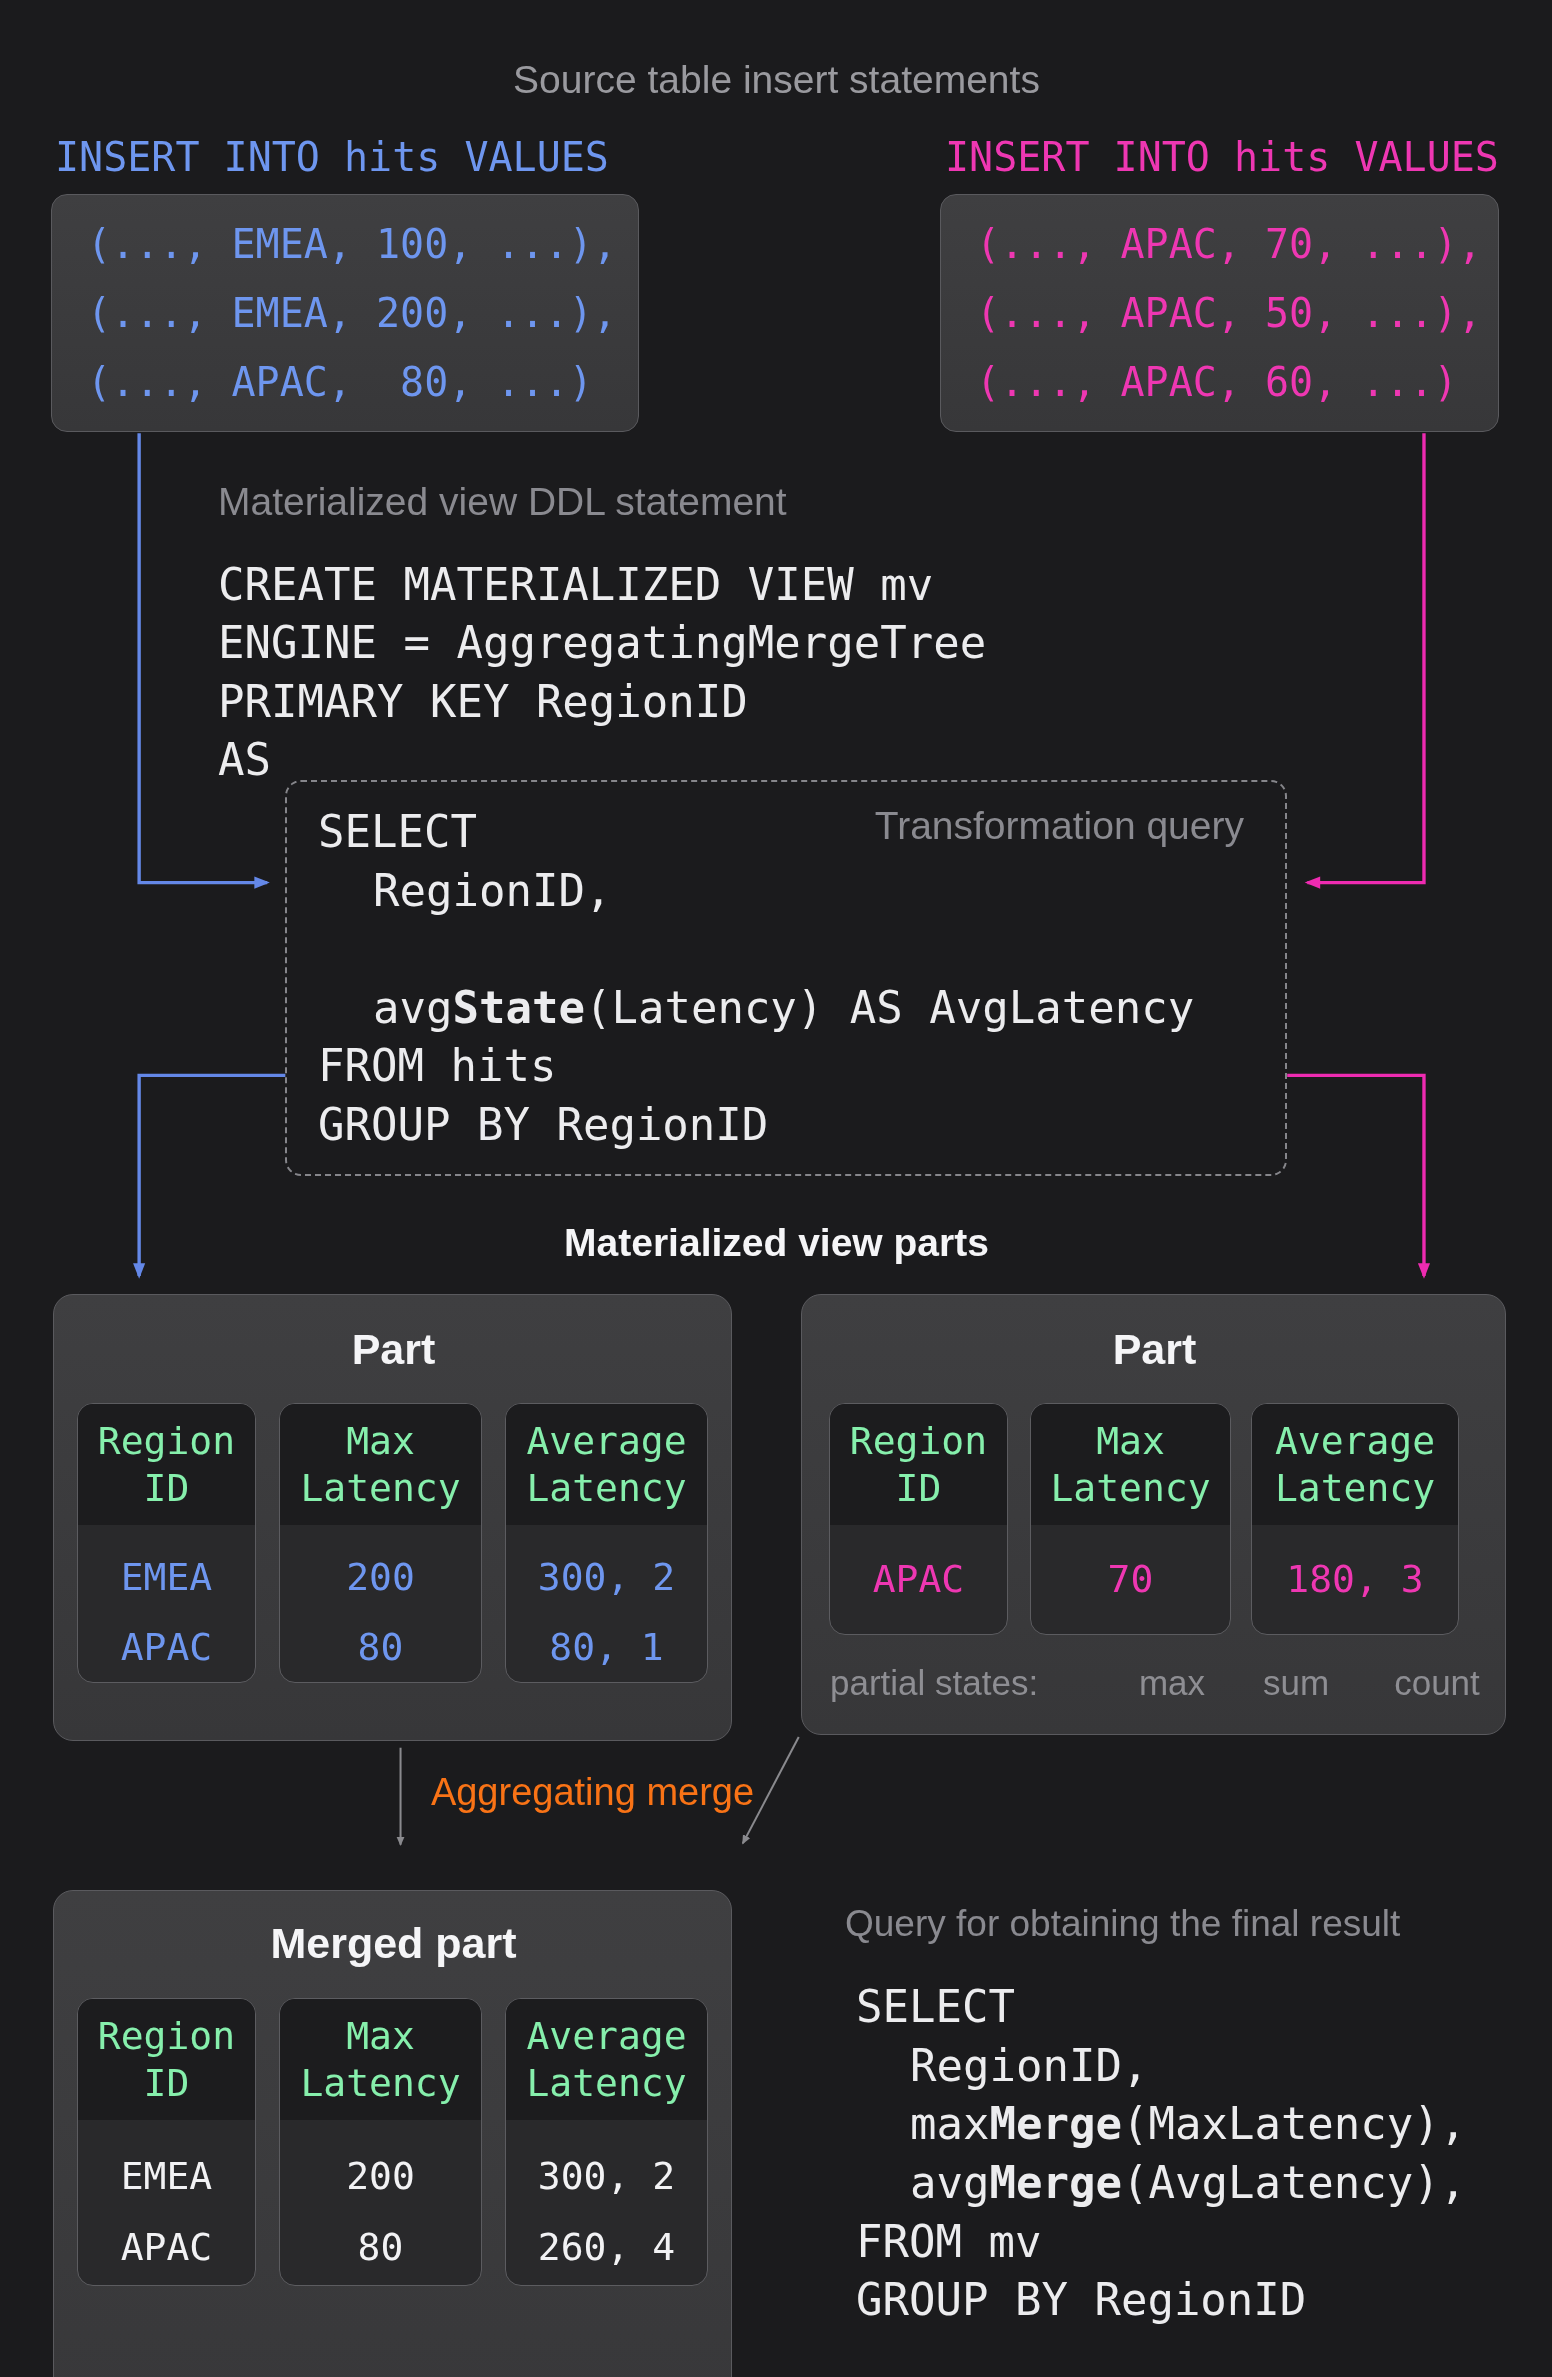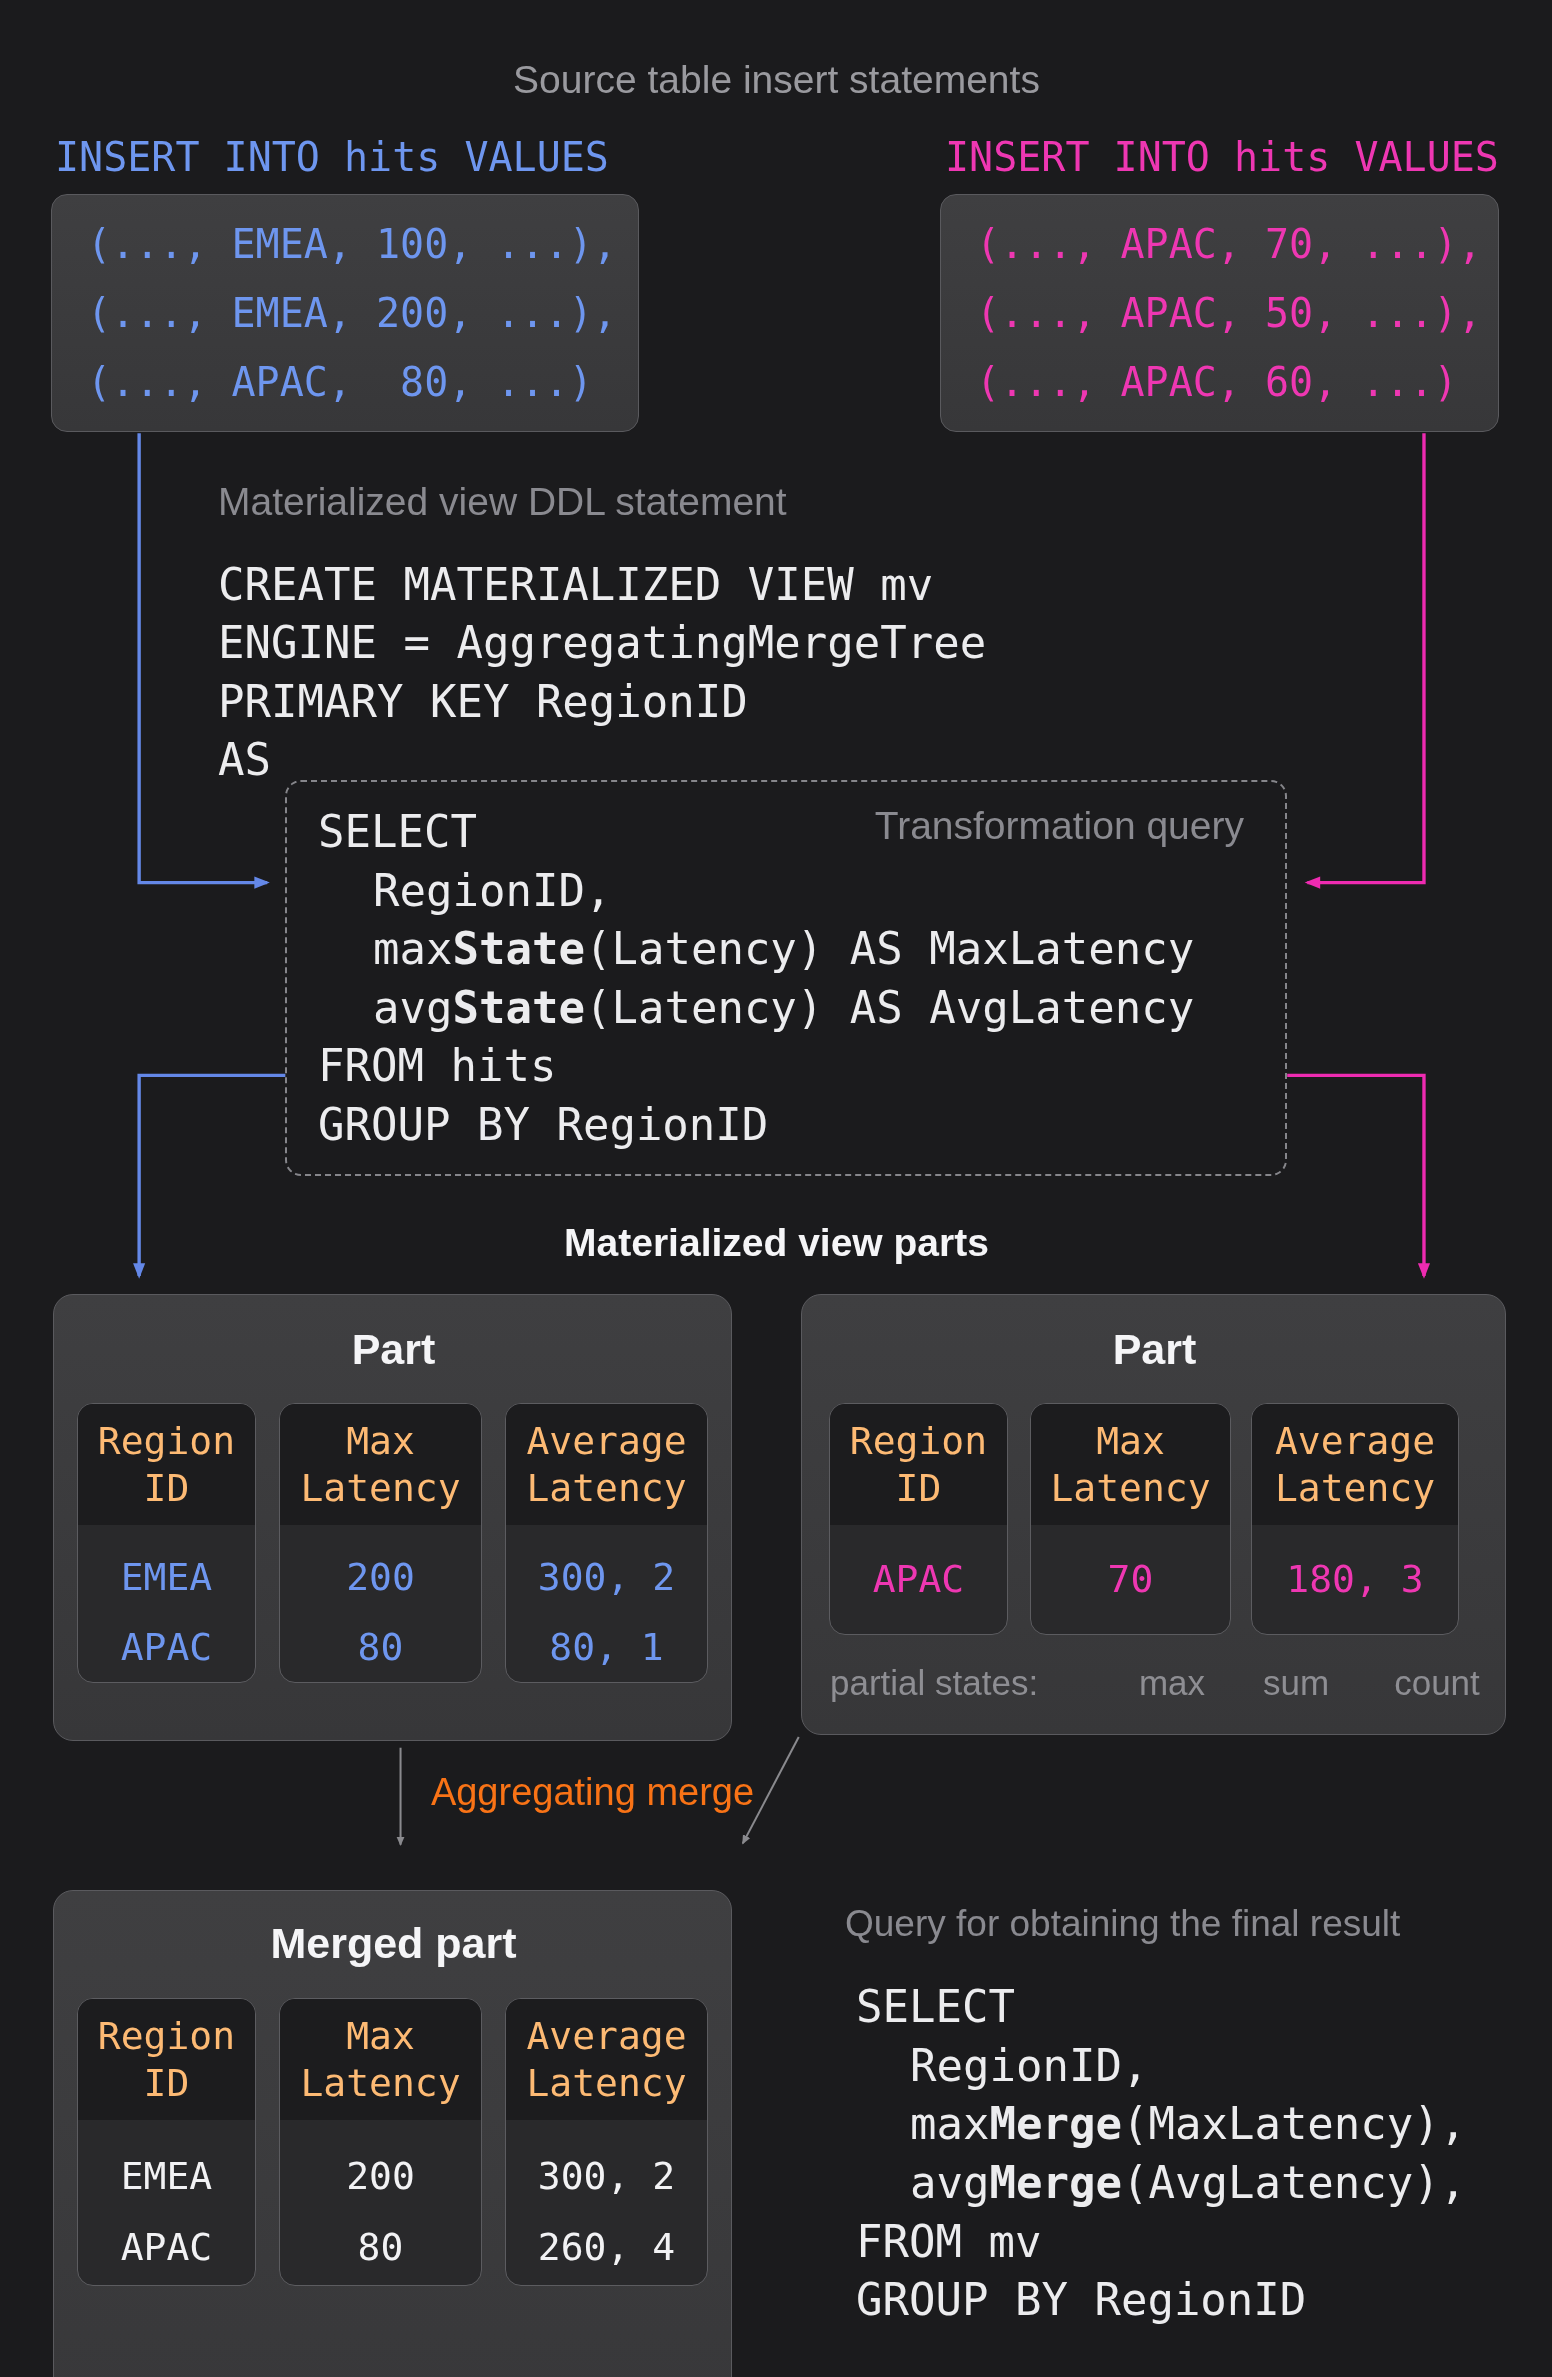--- a/index.html
+++ b/index.html
@@ -21,21 +21,21 @@
   .white{color:#f2f2f4;}
 
   .bigbox{background:linear-gradient(180deg,#3f3f41,#373739);border:1.3px solid #5a5a5e;border-radius:20px;}
   .insbox{display:flex;flex-direction:column;justify-content:center;gap:23px;padding-left:35px;border-radius:16px;}
 
   .dashedbox{border:2px dashed #86868b;border-radius:16px;background:transparent;}
 
   .part-title{font-size:43px;font-weight:600;color:#f5f5f7;}
   .cell{border:1.3px solid #5c5c60;border-radius:16px;overflow:hidden;background:#29292b;}
   .cell-h{height:121px;background:#1c1c1e;display:flex;align-items:center;justify-content:center;
-          font-family:"DejaVu Sans Mono", monospace;font-size:38px;line-height:47px;color:#fdba74;
+          font-family:"DejaVu Sans Mono", monospace;font-size:38px;line-height:47px;color:#86efac;
           white-space:pre-line;text-align:center;}
   .cell-v{display:flex;flex-direction:column;align-items:center;
           font-family:"DejaVu Sans Mono", monospace;font-size:38px;line-height:43px;white-space:pre;}
   .v2{padding-top:31px;gap:27px;}
   .v1{justify-content:center;height:108px;}
   .vm{padding-top:35px;gap:28px;}
 
   .partial{color:#8e8e93;font-size:35px;line-height:43px;}
   .merge-label{color:#f97316;font-size:38px;font-weight:500;}
   .parts-label{color:#f5f5f7;font-size:39px;font-weight:600;}
@@ -91,21 +91,20 @@
   <div class="abs sans gray-label" style="left:218px;top:480px;">Materialized view DDL statement</div>
   <div class="abs mono code66" style="left:218px;top:555px;">CREATE MATERIALIZED VIEW mv</div>
   <div class="abs mono code66" style="left:218px;top:613px;">ENGINE = AggregatingMergeTree</div>
   <div class="abs mono code66" style="left:218px;top:672px;">PRIMARY KEY RegionID</div>
   <div class="abs mono code66" style="left:218px;top:730px;">AS</div>
 
   <div class="abs dashedbox" style="left:285px;top:780px;width:1002px;height:396px;"></div>
   <div class="abs sans gray-label right" style="left:772px;top:804px;width:472px;">Transformation query</div>
   <div class="abs mono code66" style="left:318px;top:802px;">SELECT</div>
   <div class="abs mono code66" style="left:373px;top:861px;">RegionID,</div>
-  <div class="abs mono code66" style="left:373px;top:919px;"><span>max</span><span class="b">State</span><span>(Latency) AS MaxLatency</span></div>
   <div class="abs mono code66" style="left:373px;top:978px;"><span>avg</span><span class="b">State</span><span>(Latency) AS AvgLatency</span></div>
   <div class="abs mono code66" style="left:318px;top:1036px;">FROM hits</div>
   <div class="abs mono code66" style="left:318px;top:1095px;">GROUP BY RegionID</div>
 
   <div class="abs sans parts-label center" style="left:0;top:1221px;width:1553px;">Materialized view parts</div>
 
   <div class="abs bigbox" style="left:53px;top:1294px;width:679px;height:447px;">
     <div class="abs part-title center" style="left:0;top:30px;width:679px;">Part</div>
     <div class="abs cell" style="left:23px;top:108px;width:179px;height:280px;">
       <div class="cell-h">Region

